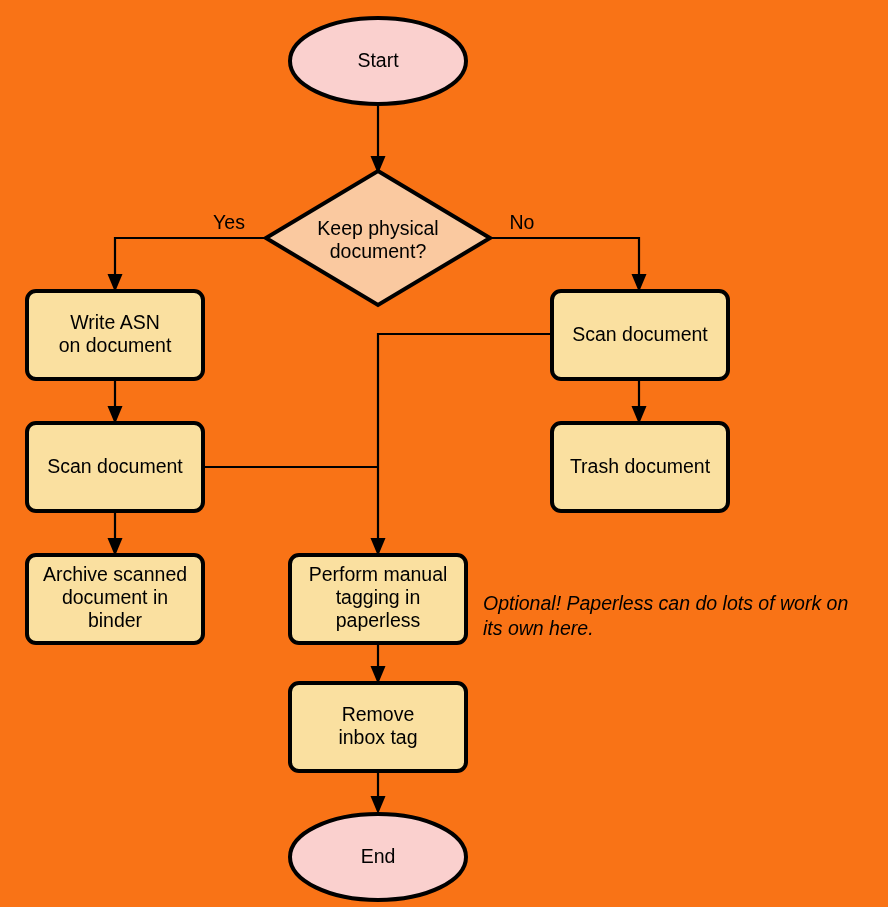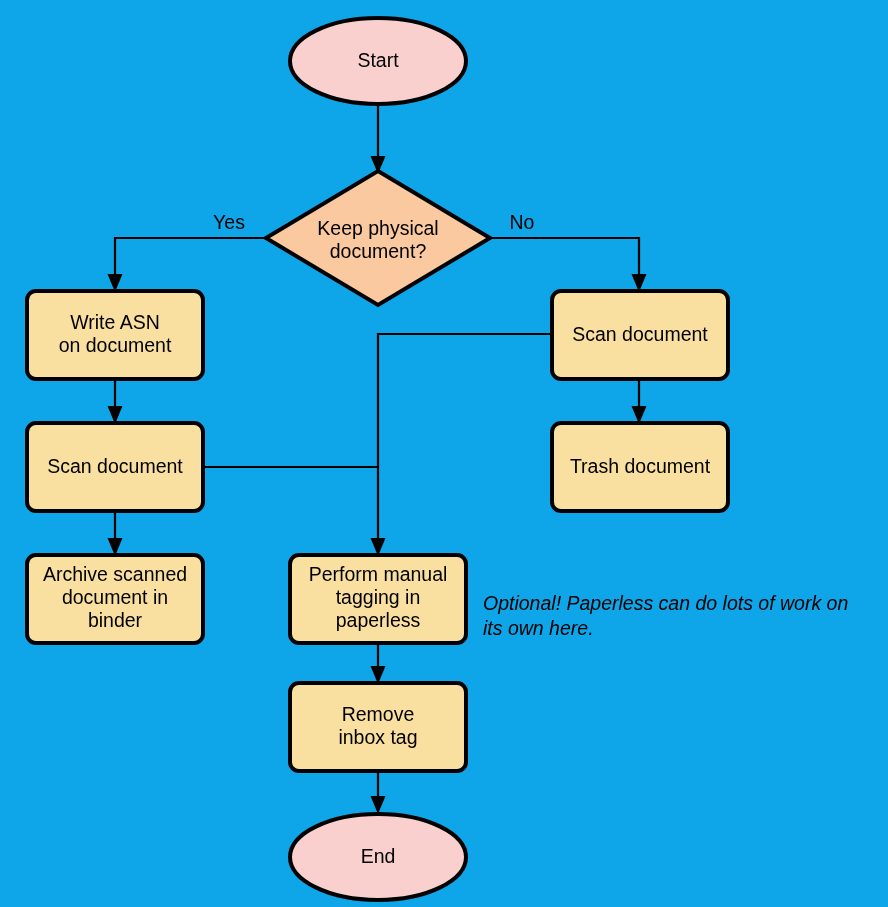--- a/index.html
+++ b/index.html
@@ -7,21 +7,21 @@
     padding: 0;
     background: #ffffff;
   }
   body {
     font-family: "Liberation Sans", sans-serif;
   }
   #canvas {
     position: relative;
     width: 888px;
     height: 907px;
-    background: #0ea5e9;
+    background: #f97316;
     overflow: hidden;
   }
   svg#flow {
     position: absolute;
     left: 0;
     top: 0;
     width: 888px;
     height: 907px;
   }
   .node-label {

